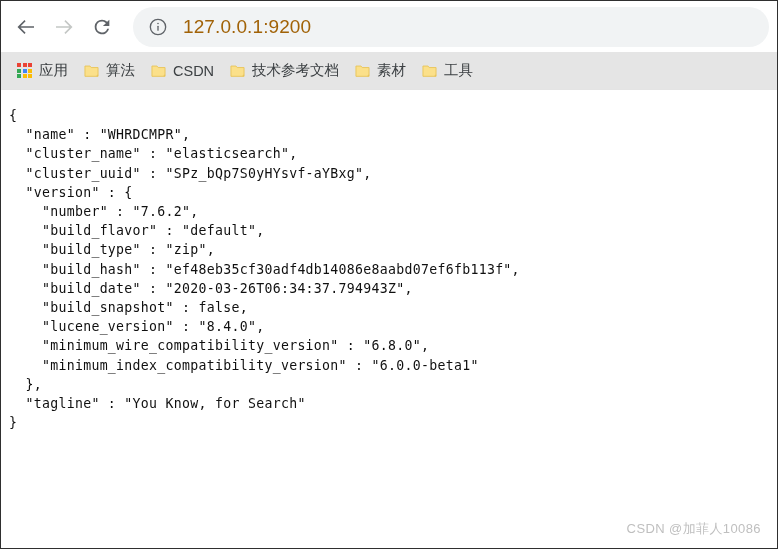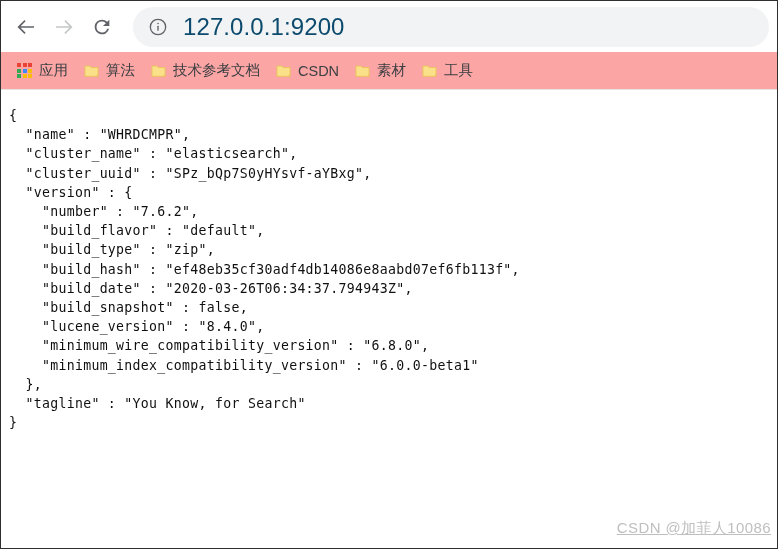--- a/index.html
+++ b/index.html
@@ -61,34 +61,34 @@
   .omnibox .info-icon {
     width: 22px;
     height: 22px;
     flex: 0 0 auto;
     margin-right: 14px;
     display: flex;
     align-items: center;
     justify-content: center;
   }
   .omnibox .url-text {
-    font-size: 24px;
-    color: #0c4a6e;
+    font-size: 19px;
+    color: #a16207;
     letter-spacing: 0.1px;
     white-space: nowrap;
     overflow: hidden;
   }
 
   
   .bookmarks {
     height: 38px;
     display: flex;
     align-items: center;
     padding: 0 10px;
-    background: #fca5a5;
+    background: #e5e5e5;
     border-bottom: 1px solid #e4e4e4;
     box-sizing: border-box;
     overflow: hidden;
     white-space: nowrap;
   }
   .bm {
     display: flex;
     align-items: center;
     height: 26px;
     padding: 0 6px;
@@ -134,27 +134,26 @@
     font-family: "DejaVu Sans Mono", "Liberation Mono", monospace;
     font-size: 13.2px;
     line-height: 19.2px;
     color: #101010;
     white-space: pre;
     letter-spacing: 0.3px;
   }
 
   .watermark {
     position: absolute;
-    right: 6px;
+    right: 16px;
     bottom: 10px;
-    font-size: 15px;
+    font-size: 13px;
     color: #bfbfbf;
     letter-spacing: 0.4px;
     white-space: nowrap;
-    text-decoration: underline;
   }
 </style>
 </head>
 <body>
 
 <div class="browser">
 
   <div class="toolbar">
 
     <div class="nav-btn">
@@ -214,31 +213,31 @@
       <span class="bm-label">算法</span>
     </div>
 
     <div class="bm">
       <span class="folder-ico">
         <svg width="15" height="14" viewBox="0 0 16 15">
           <path d="M1 2.2h5.4l1.3 1.6H15v9.4H1z" fill="#fbe08a" stroke="#e8c55a" stroke-width="1"></path>
           <path d="M12.8 13.2 15 11v2.2z" fill="#e8c55a"></path>
         </svg>
       </span>
+      <span class="bm-label">CSDN</span>
+    </div>
+
+    <div class="bm">
+      <span class="folder-ico">
+        <svg width="15" height="14" viewBox="0 0 16 15">
+          <path d="M1 2.2h5.4l1.3 1.6H15v9.4H1z" fill="#fbe08a" stroke="#e8c55a" stroke-width="1"></path>
+          <path d="M12.8 13.2 15 11v2.2z" fill="#e8c55a"></path>
+        </svg>
+      </span>
       <span class="bm-label">技术参考文档</span>
-    </div>
-
-    <div class="bm">
-      <span class="folder-ico">
-        <svg width="15" height="14" viewBox="0 0 16 15">
-          <path d="M1 2.2h5.4l1.3 1.6H15v9.4H1z" fill="#fbe08a" stroke="#e8c55a" stroke-width="1"></path>
-          <path d="M12.8 13.2 15 11v2.2z" fill="#e8c55a"></path>
-        </svg>
-      </span>
-      <span class="bm-label">CSDN</span>
     </div>
 
     <div class="bm">
       <span class="folder-ico">
         <svg width="15" height="14" viewBox="0 0 16 15">
           <path d="M1 2.2h5.4l1.3 1.6H15v9.4H1z" fill="#fbe08a" stroke="#e8c55a" stroke-width="1"></path>
           <path d="M12.8 13.2 15 11v2.2z" fill="#e8c55a"></path>
         </svg>
       </span>
       <span class="bm-label">素材</span>

